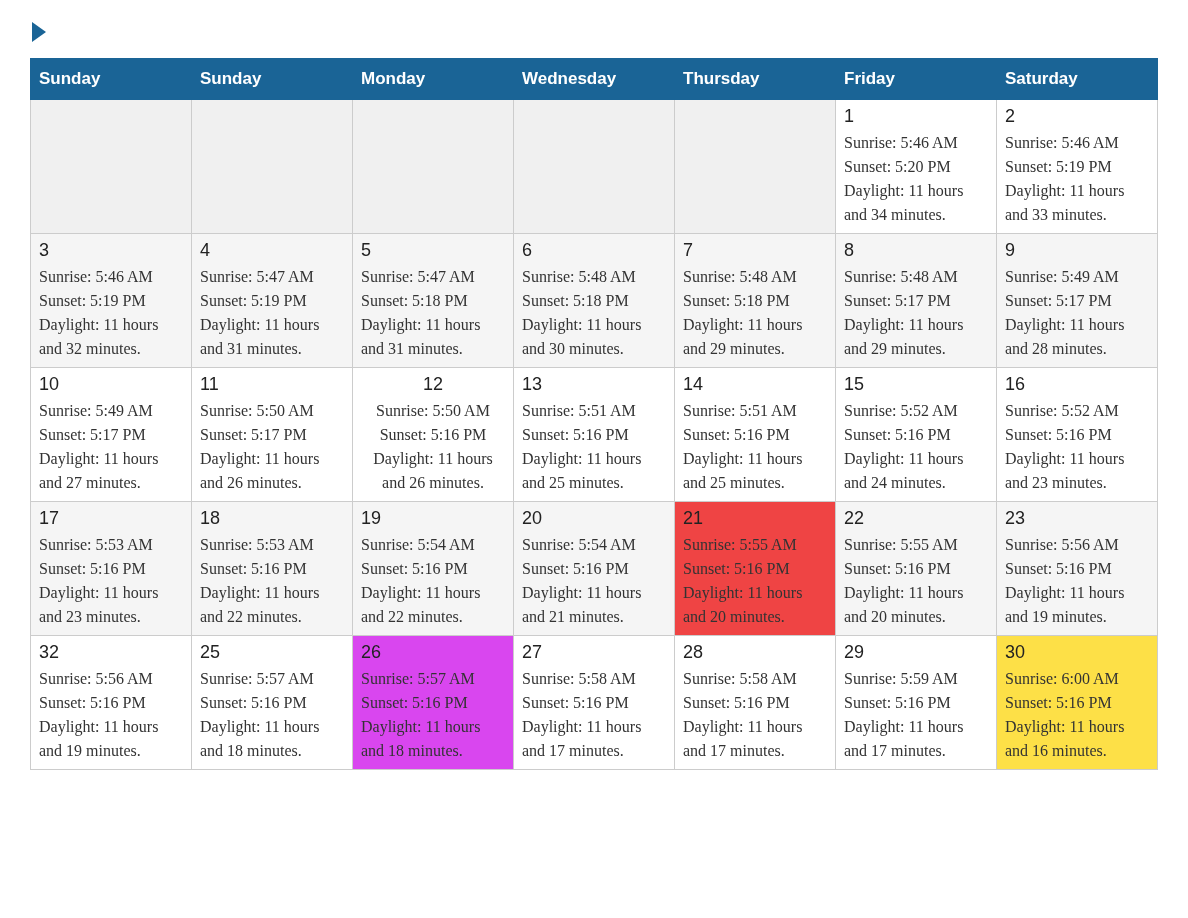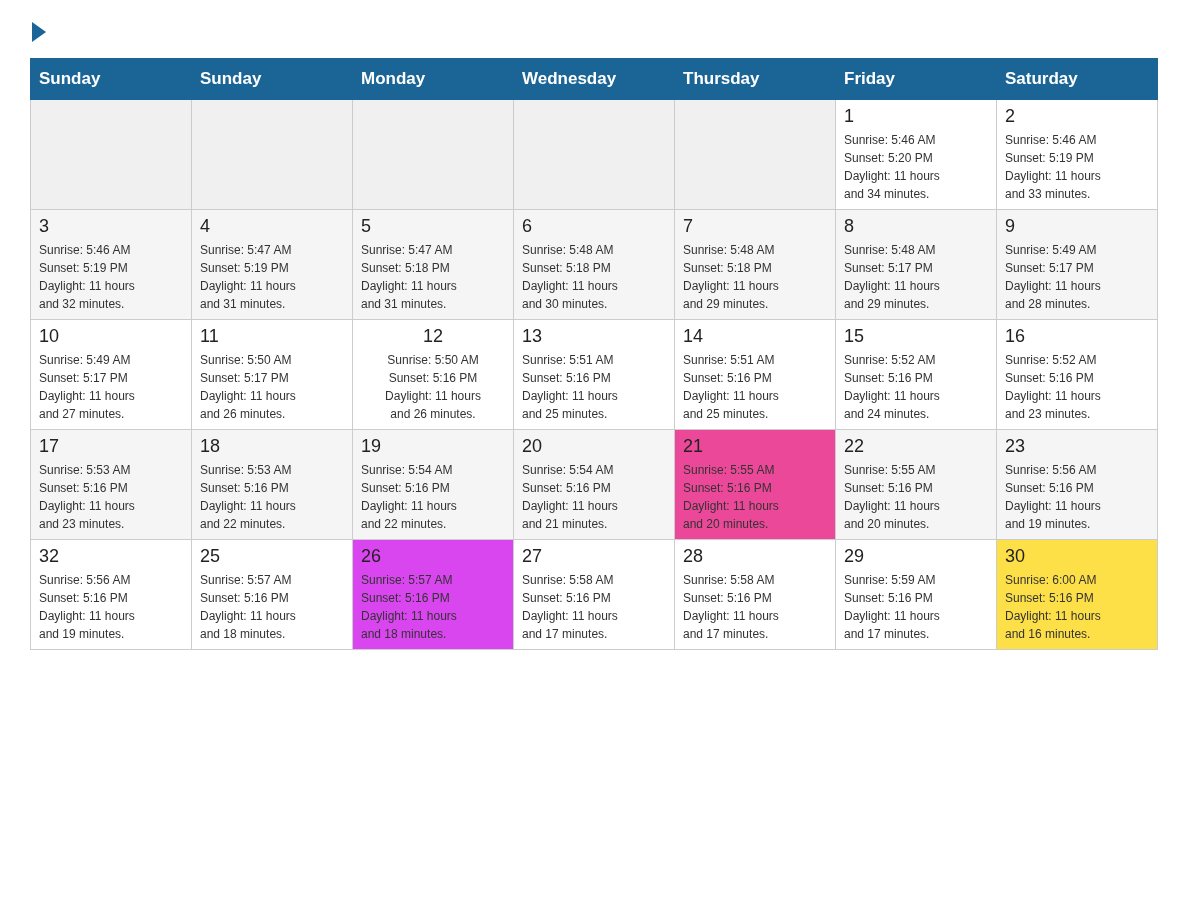--- a/index.html
+++ b/index.html
@@ -89,23 +89,24 @@
       background: #fff;
     }
     .day-number {
       font-size: 18px;
       font-weight: 500;
       color: #222;
       margin-bottom: 4px;
       display: block;
     }
     .day-info {
-      font-size: 12px;
+      font-size: 16px;
       color: #333;
       line-height: 1.5;
+      font-family: Liberation Serif, serif;
     }
     .empty-cell {
       background: #f0f0f0 !important;
     }
   </style>
 </head>
 <body>
 
 <div class="header-row">
   <div class="logo">
@@ -219,21 +220,21 @@
           <div class="day-info">Sunrise: 5:53 AM<br>Sunset: 5:16 PM<br>Daylight: 11 hours<br>and 22 minutes.</div>
         </td>
         <td style="background: rgb(245, 245, 245);">
           <span class="day-number">19</span>
           <div class="day-info">Sunrise: 5:54 AM<br>Sunset: 5:16 PM<br>Daylight: 11 hours<br>and 22 minutes.</div>
         </td>
         <td style="background: rgb(245, 245, 245);">
           <span class="day-number">20</span>
           <div class="day-info">Sunrise: 5:54 AM<br>Sunset: 5:16 PM<br>Daylight: 11 hours<br>and 21 minutes.</div>
         </td>
-        <td style="background: #ec4899;">
+        <td style="background: #ef4444;">
           <span class="day-number">21</span>
           <div class="day-info">Sunrise: 5:55 AM<br>Sunset: 5:16 PM<br>Daylight: 11 hours<br>and 20 minutes.</div>
         </td>
         <td style="background: rgb(245, 245, 245);">
           <span class="day-number">22</span>
           <div class="day-info">Sunrise: 5:55 AM<br>Sunset: 5:16 PM<br>Daylight: 11 hours<br>and 20 minutes.</div>
         </td>
         <td style="background: rgb(245, 245, 245); margin-left: 38px;">
           <span class="day-number">23</span>
           <div class="day-info">Sunrise: 5:56 AM<br>Sunset: 5:16 PM<br>Daylight: 11 hours<br>and 19 minutes.</div>

